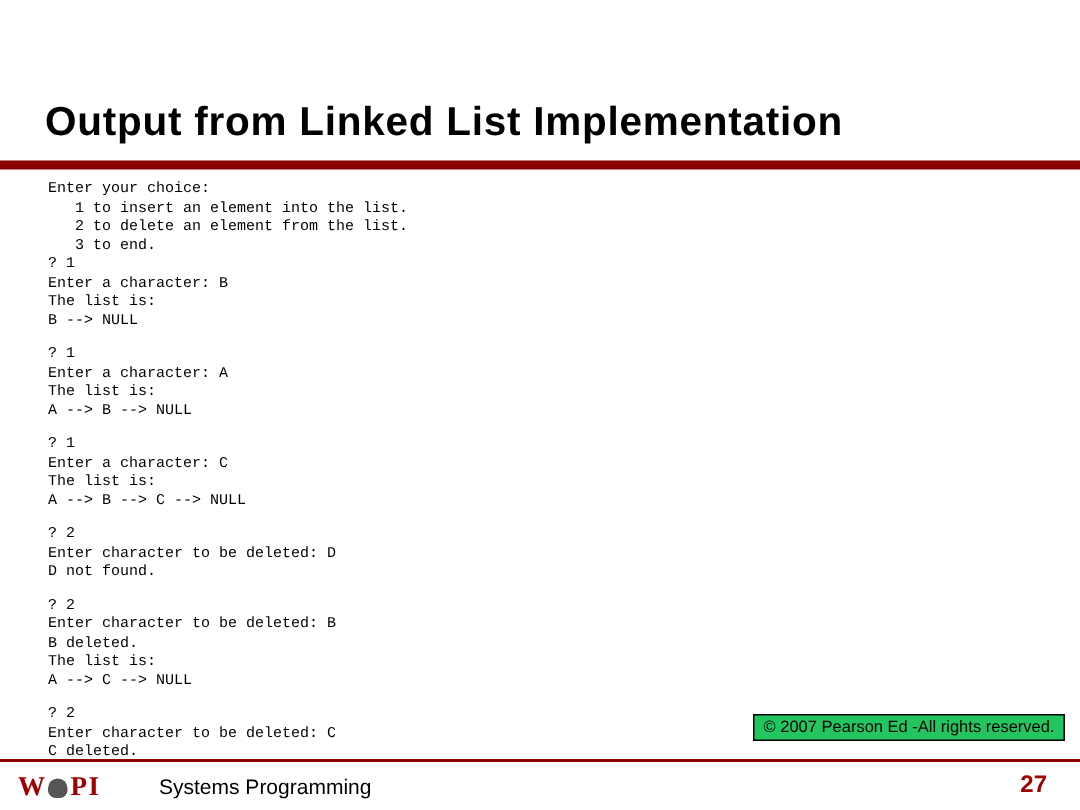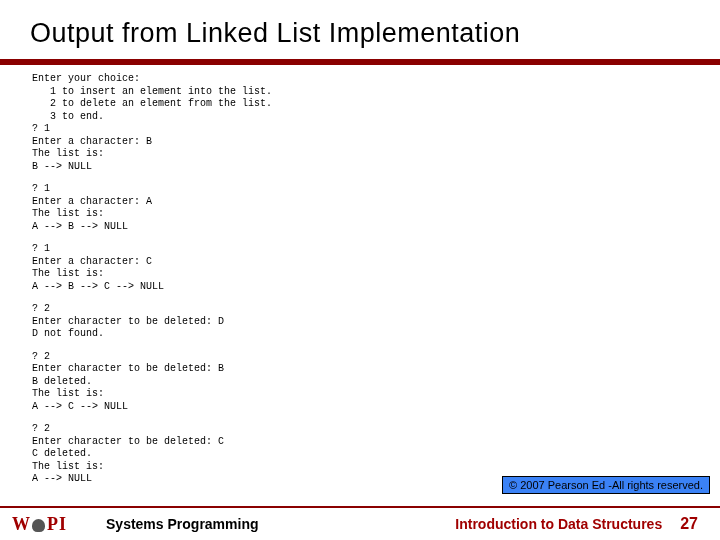--- a/index.html
+++ b/index.html
@@ -9,24 +9,25 @@
     background: #fff;
     font-family: Arial, sans-serif;
     position: relative;
     overflow: hidden;
   }
   .title-block {
     padding: 18px 30px 10px 30px;
   }
   .title-block h1 {
     font-family: "Comic Sans MS", "Trebuchet MS", sans-serif;
-    font-weight: normal;
+    font-weight: bold;
     font-size: 27px;
     color: #000;
     letter-spacing: 0.5px;
+    margin-top: 48px;
   }
   .red-bar {
     height: 6px;
     background: #8a0000;
     width: 100%;
   }
   .content {
     padding: 8px 32px 0 32px;
     display: flex;
     flex-direction: column;
@@ -45,21 +46,21 @@
     font-size: 10px;
     text-align: right;
     color: #333;
     margin-top: -12px;
     padding-right: 260px;
   }
   .copyright {
     position: absolute;
     right: 10px;
     bottom: 46px;
-    background: #3b82f6;
+    background: #22c55e;
     border: 1px solid #000;
     font-size: 11px;
     padding: 2px 6px;
     font-family: Arial, sans-serif;
   }
   .footer {
     position: absolute;
     bottom: 0;
     left: 0;
     width: 720px;
@@ -87,21 +88,21 @@
     width: 13px;
     height: 13px;
     background: #555;
     border-radius: 50% 50% 40% 40%;
     margin: 0 1px;
     position: relative;
     top: 1px;
   }
   .footer-center {
     font-family: "Comic Sans MS", "Trebuchet MS", sans-serif;
-    font-weight: bold;
+    font-weight: normal;
     font-size: 14px;
     color: #000;
   }
   .footer-right {
     margin-left: auto;
     display: flex;
     align-items: center;
     gap: 18px;
   }
   .footer-topic {
@@ -161,16 +162,15 @@
 
 <div class="footer">
   <div class="logo">
     <span class="logo-letter">W</span>
     <span class="logo-head"></span>
     <span class="logo-letter">P</span>
     <span class="logo-letter">I</span>
   </div>
   <div class="footer-center">Systems Programming</div>
   <div class="footer-right">
-    <div class="footer-topic">Introduction to Data Structures</div>
     <div class="page-num">27</div>
   </div>
 </div>
 
 </body></html>

